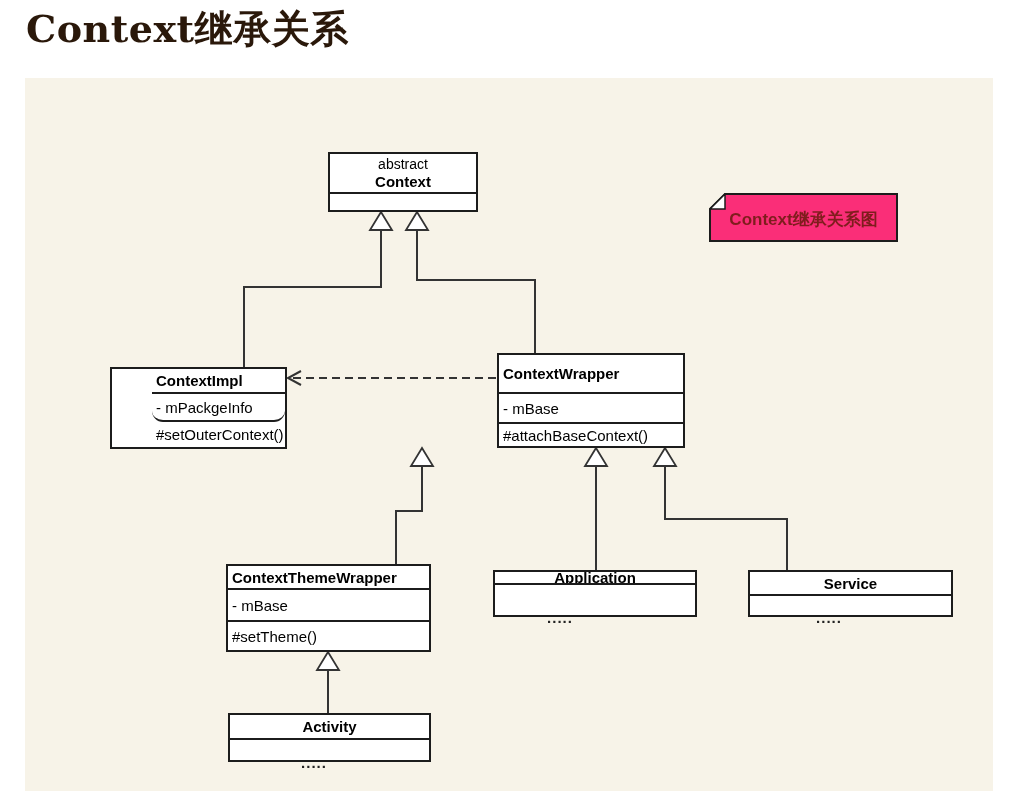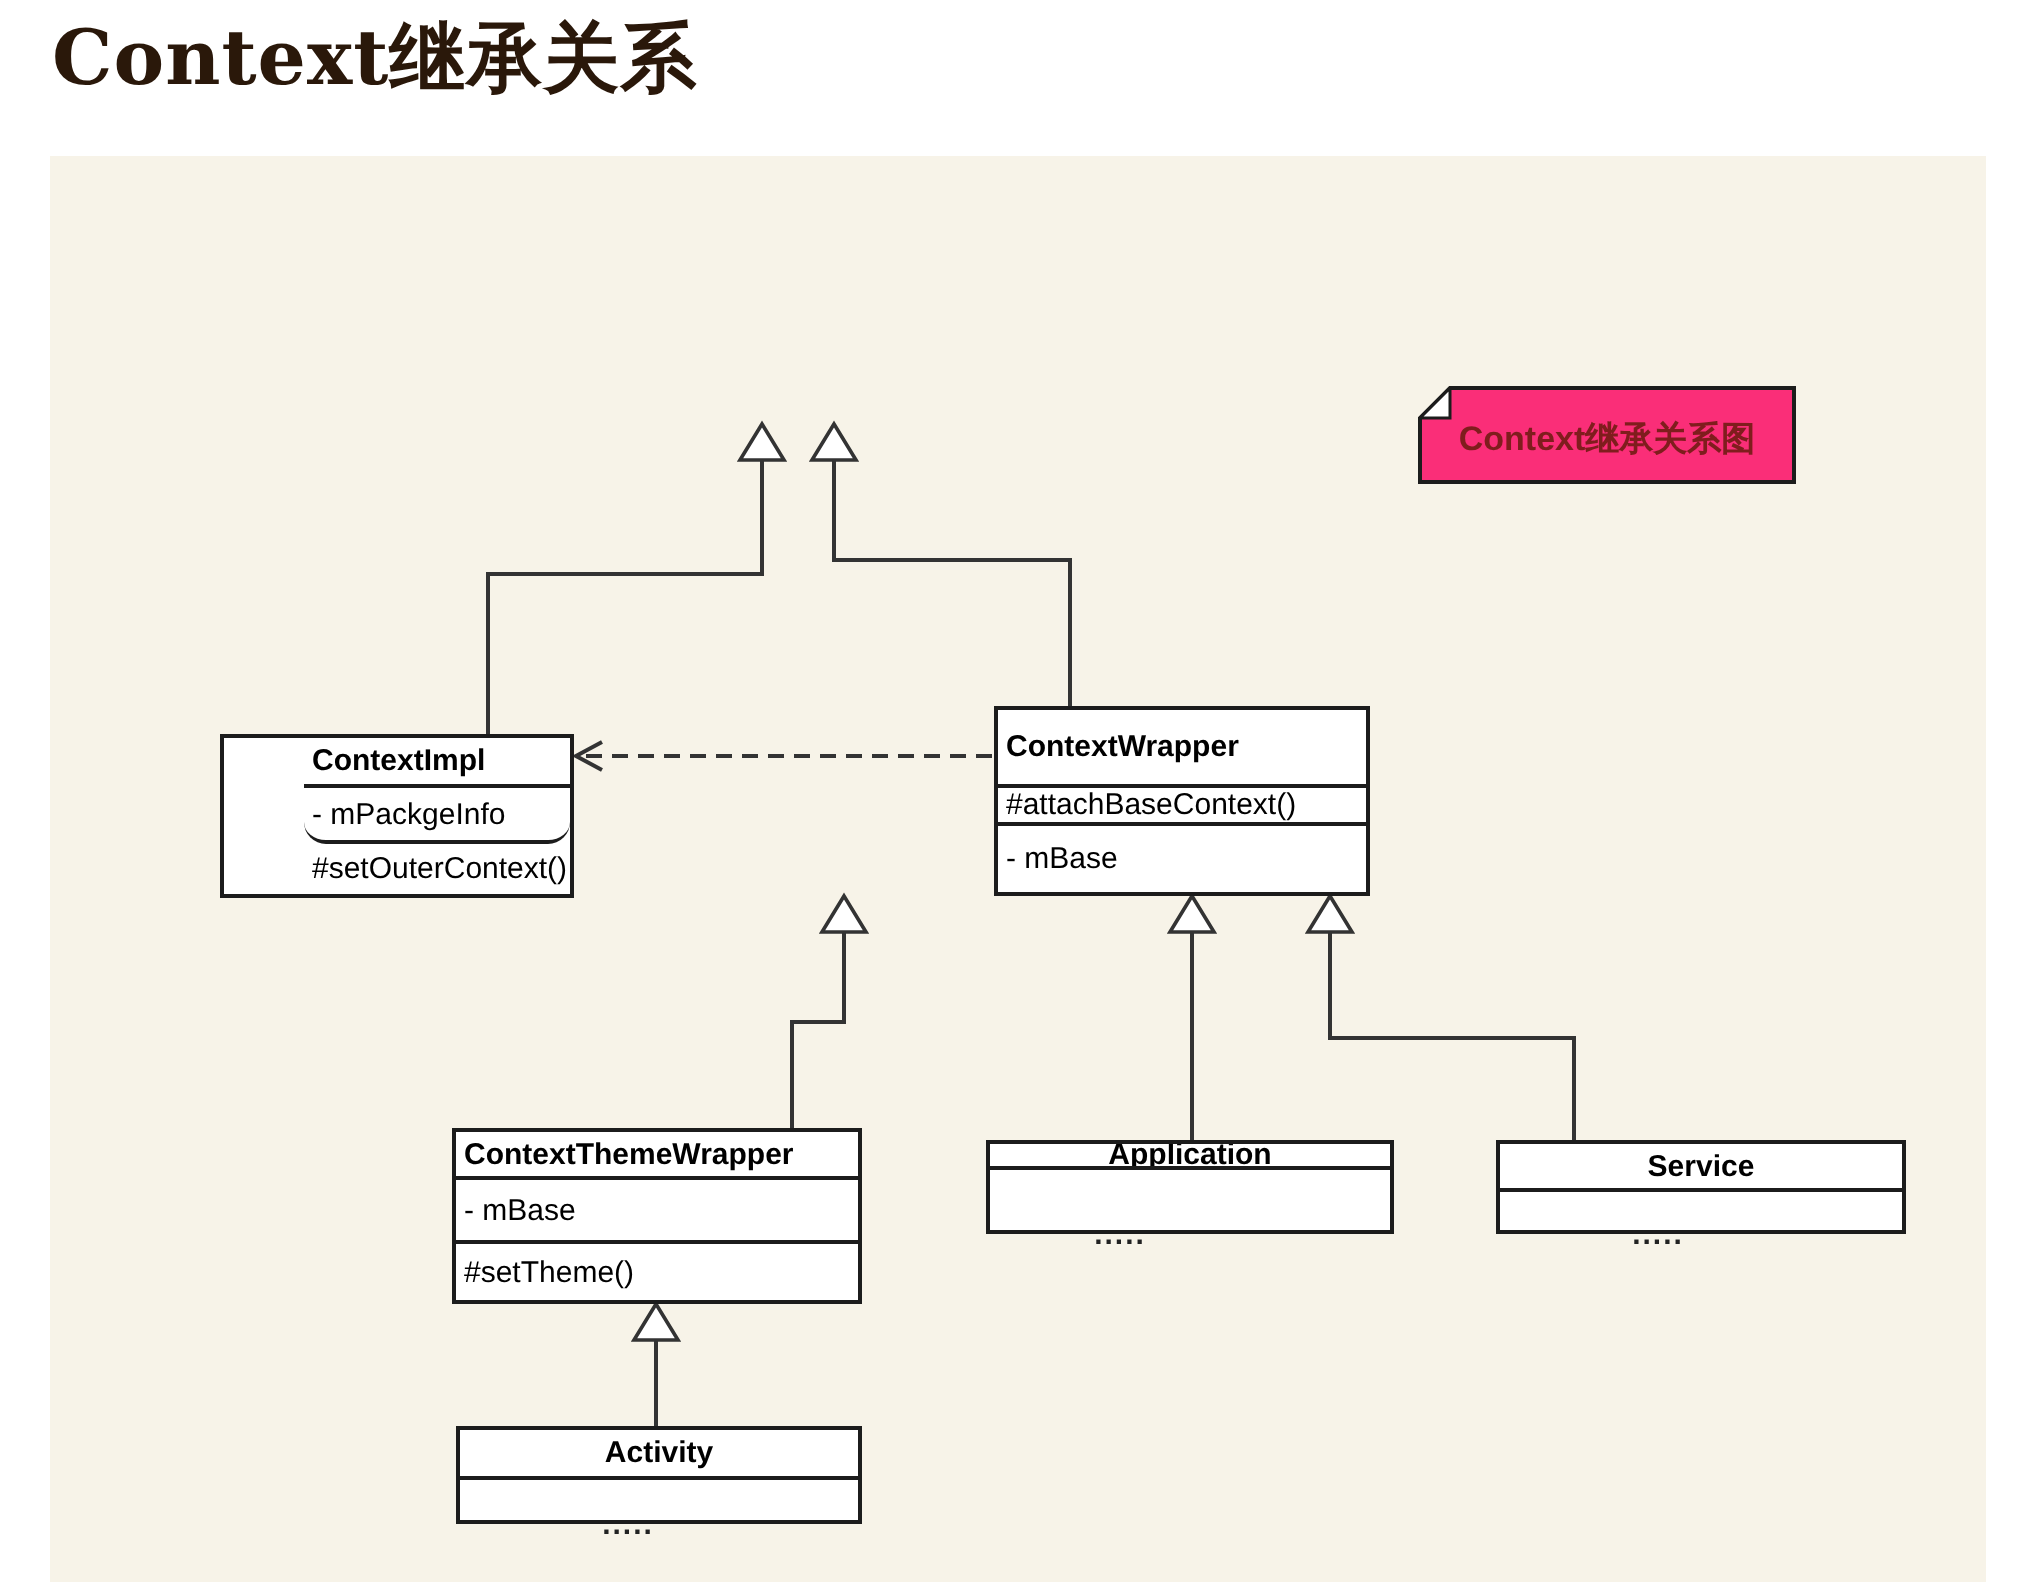--- a/index.html
+++ b/index.html
@@ -154,42 +154,51 @@
       <g fill="#ffffff" stroke="#333333" stroke-width="1.8">
         <polygon points="356,134 345,152 367,152"></polygon>
         <polygon points="392,134 381,152 403,152"></polygon>
         <polygon points="397,370 386,388 408,388"></polygon>
         <polygon points="571,370 560,388 582,388"></polygon>
         <polygon points="640,370 629,388 651,388"></polygon>
         <polygon points="303,574 292,592 314,592"></polygon>
       </g>
     </svg>
 
+    <div id="cls-context" class="uml-class">
+      <div class="row title center">
+        <div class="stereo-block">
+          <span class="stereo">abstract</span>
+          <span class="nm">Context</span>
+        </div>
+      </div>
+      <div class="row center"></div>
+    </div>
 
     <div id="cls-contextimpl" class="uml-class">
       <div class="row title left">
         <span class="cls-name">ContextImpl</span>
       </div>
       <div class="row field left">
         <span class="cls-member">- mPackgeInfo</span>
       </div>
       <div class="row left">
         <span class="cls-member">#setOuterContext()</span>
       </div>
     </div>
 
     <div id="cls-contextwrapper" class="uml-class">
       <div class="row title left">
         <span class="cls-name">ContextWrapper</span>
       </div>
+      <div class="row field left">
+        <span class="cls-member">- mBase</span>
+      </div>
       <div class="row left">
         <span class="cls-member">#attachBaseContext()</span>
-      </div>
-      <div class="row field left">
-        <span class="cls-member">- mBase</span>
       </div>
     </div>
 
     <div id="cls-contextthemewrapper" class="uml-class">
       <div class="row title left">
         <span class="cls-name">ContextThemeWrapper</span>
       </div>
       <div class="row field left">
         <span class="cls-member">- mBase</span>
       </div>

